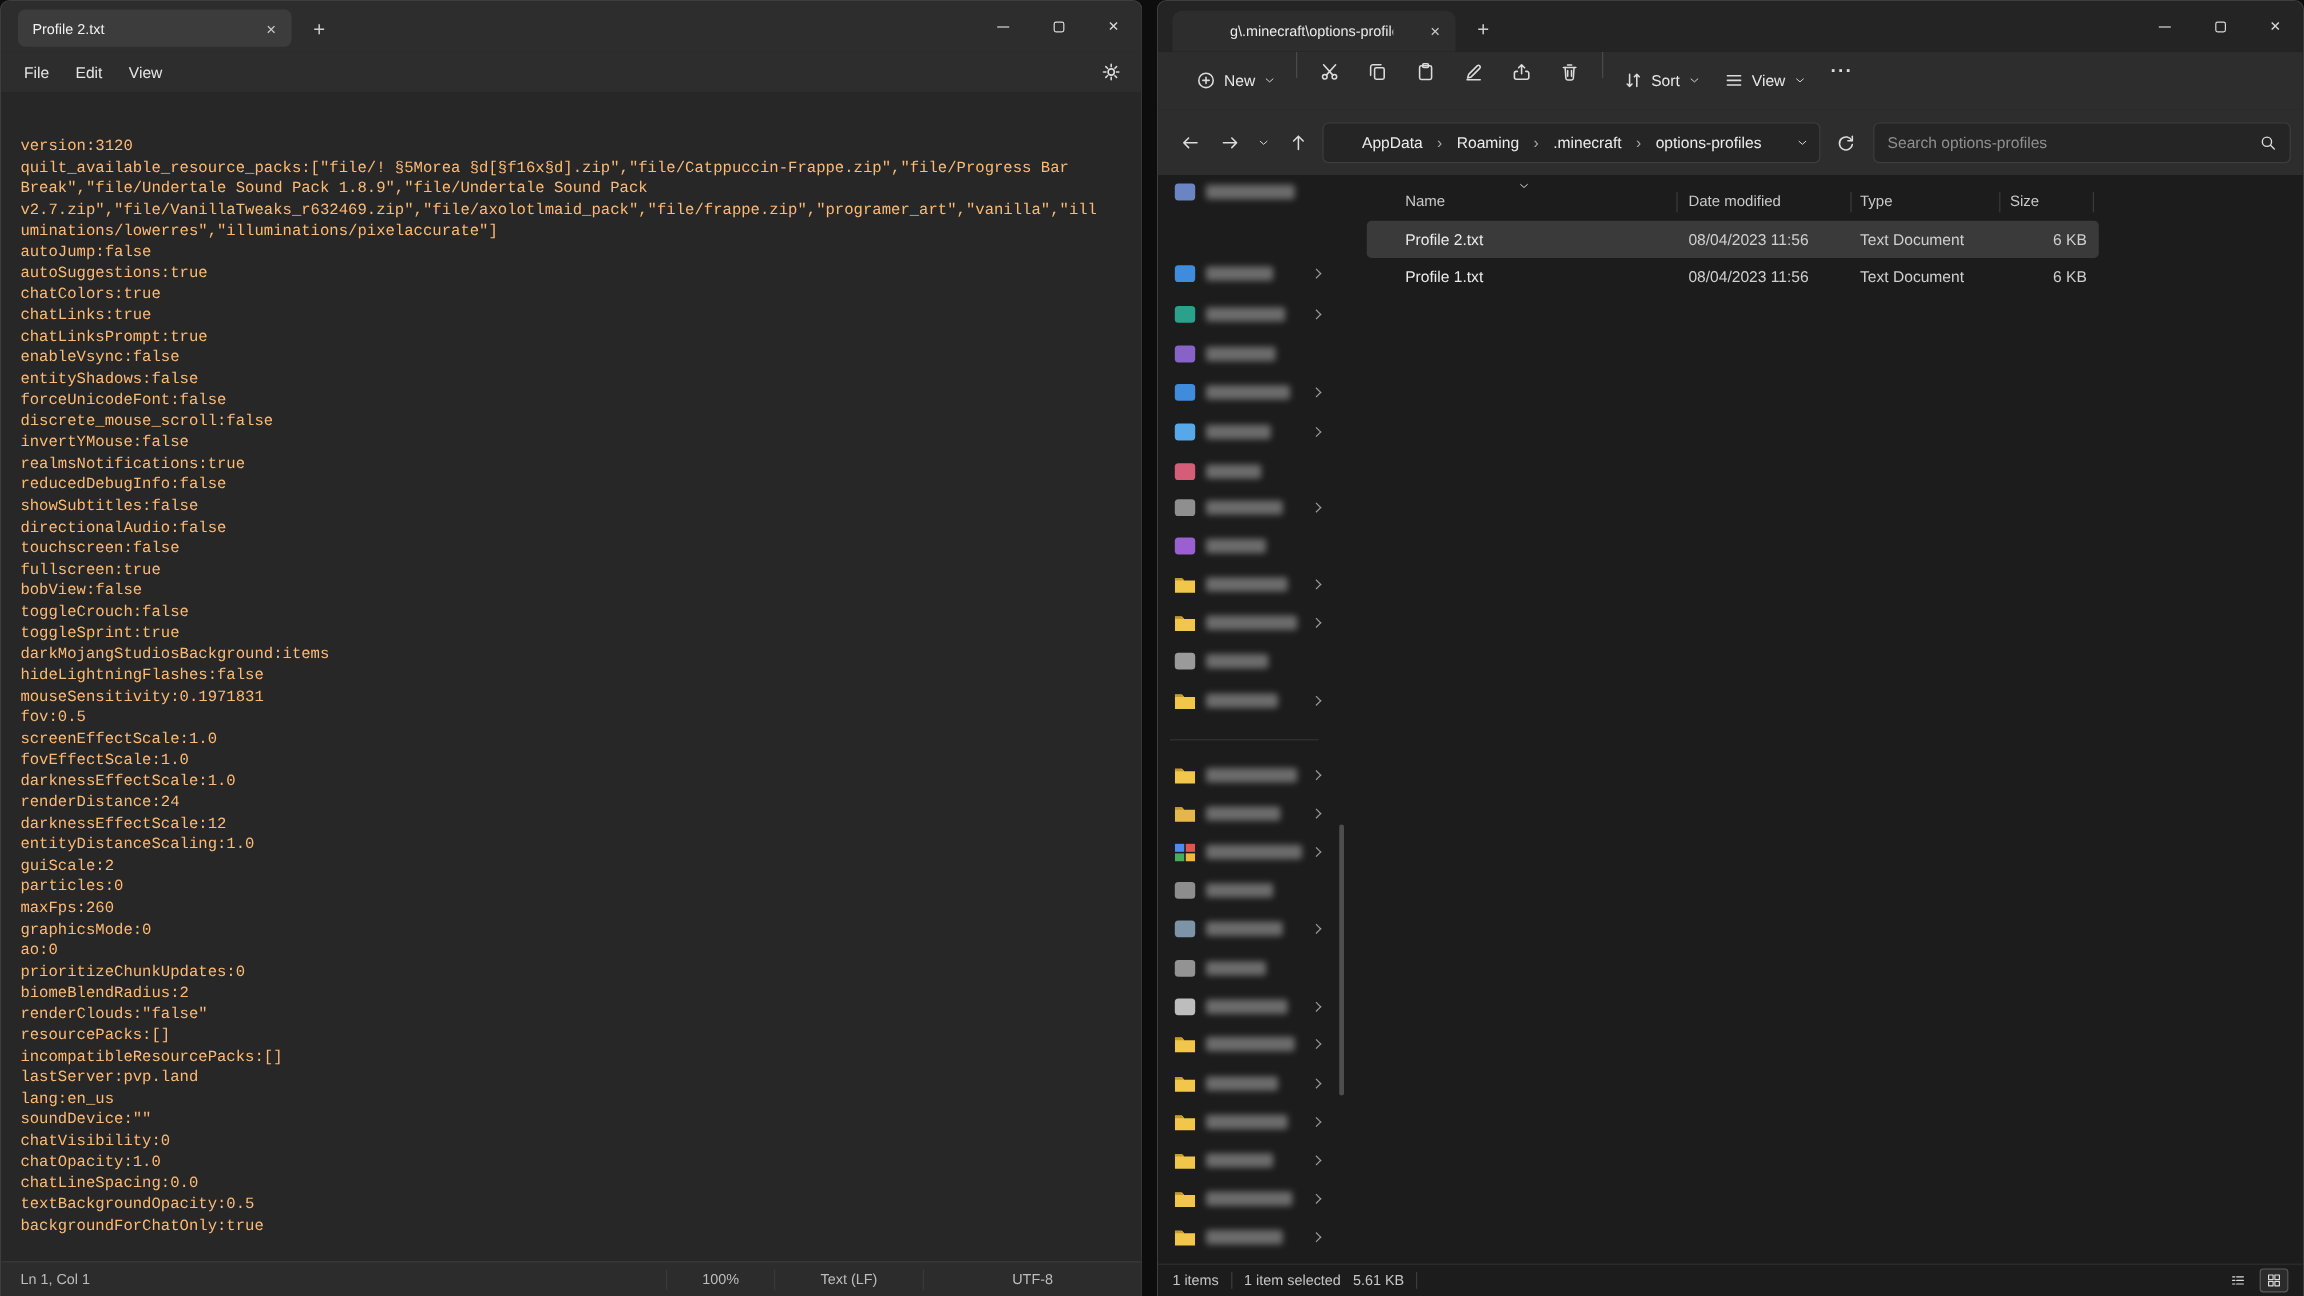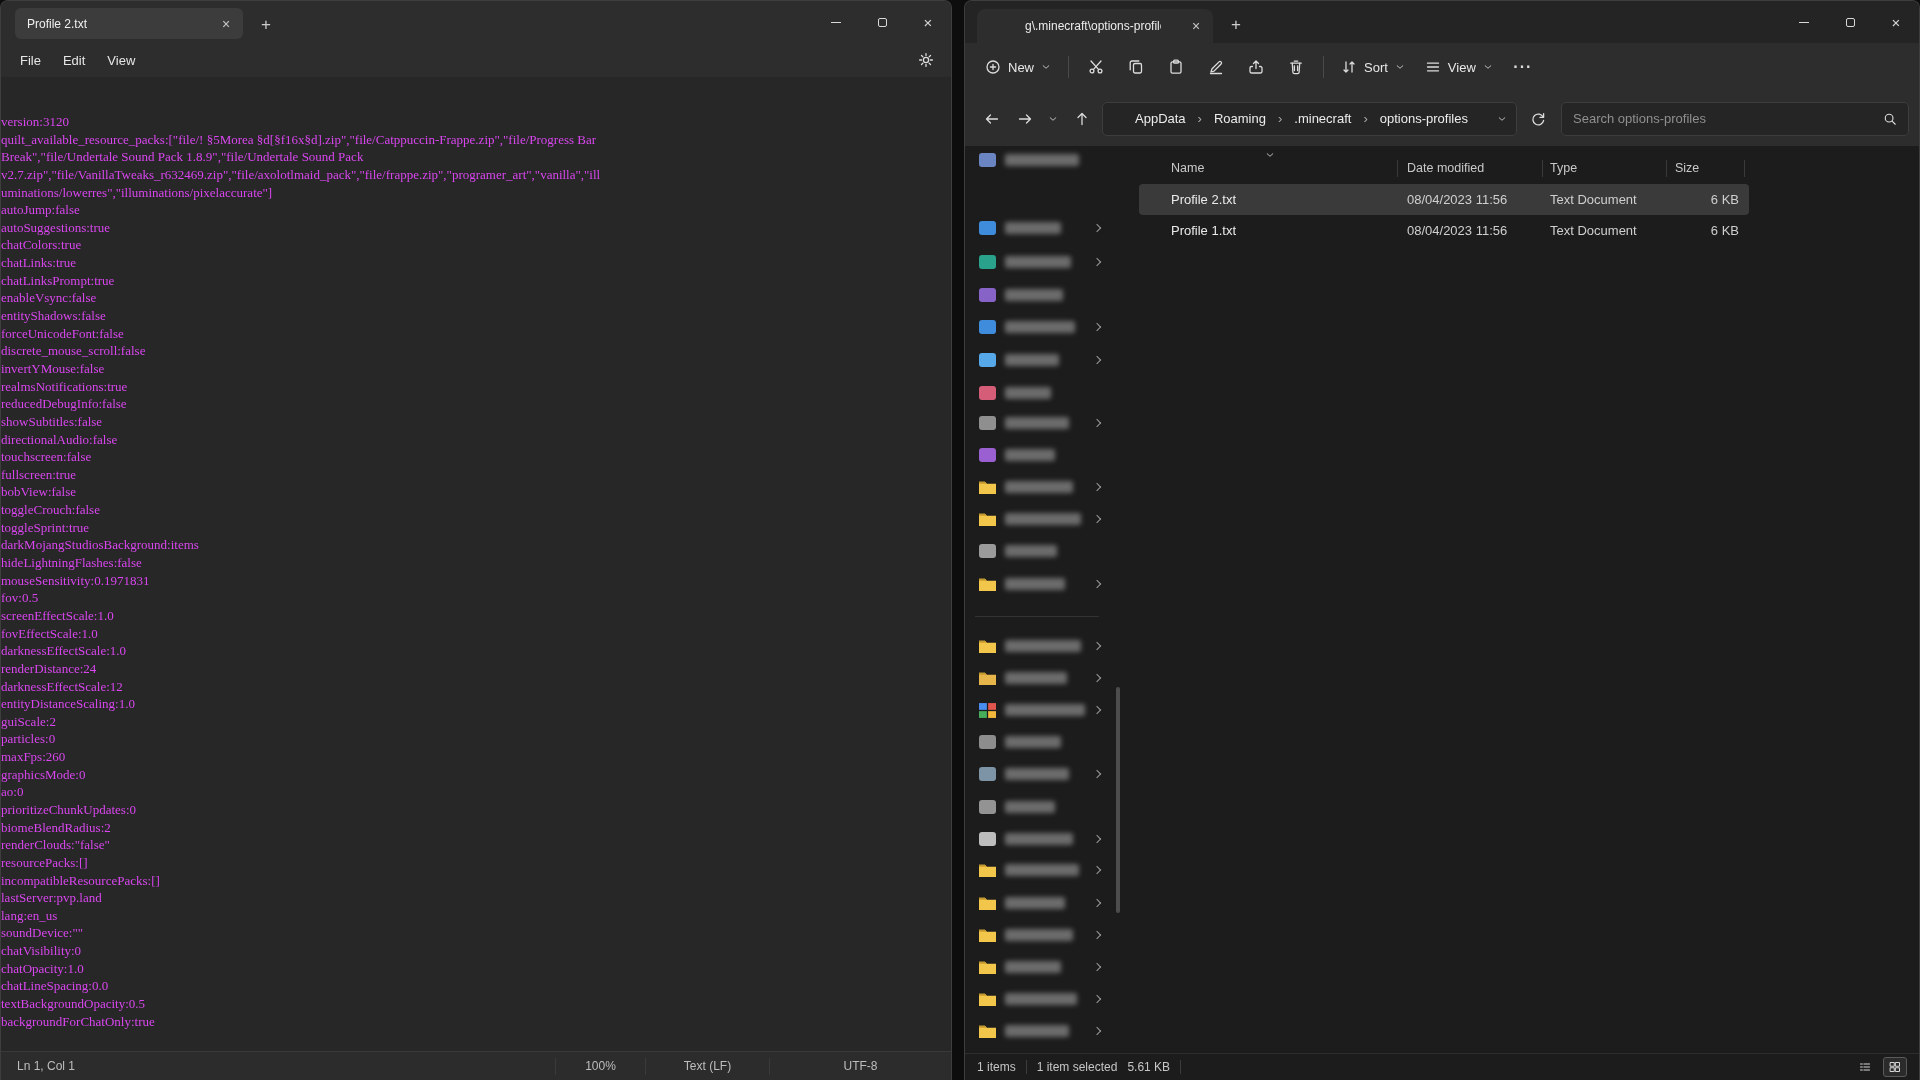--- a/index.html
+++ b/index.html
@@ -14,33 +14,33 @@
   .np-tab .t{flex:1;white-space:nowrap;overflow:hidden}
   .tab-close{width:22px;height:22px;border-radius:4px;color:#c9c9c9;font-size:14px;line-height:1;display:flex;align-items:center;justify-content:center;background:none;border:none}
   .newtab{margin-left:10px;margin-top:10px;width:26px;height:26px;font-size:17px;color:#cdcdcd;background:none;border:none;border-radius:4px;line-height:1}
   .win-controls{position:absolute;right:0;top:0;height:42px;display:flex}
   .wc{width:46px;height:42px;display:flex;align-items:center;justify-content:center;background:none;border:none;color:#d8d8d8;font-size:15px}
   .wc .bar{width:10px;height:1px;background:#d8d8d8}
   .wc .box{width:9px;height:9px;border:1px solid #d8d8d8;border-radius:2px}
   .np-menubar{height:34px;background:#2d2d2d;display:flex;align-items:center;padding-left:8px;position:relative}
   .menu-item{padding:5px 11px;font-size:13px;color:#e6e6e6;border-radius:4px;background:none;border:none}
   .gear-btn{position:absolute;right:10px;top:3px;width:30px;height:28px;display:flex;align-items:center;justify-content:center;background:none;border:none;border-radius:4px}
-  .np-editor{position:absolute;top:76px;left:0;right:0;bottom:29px;background:#272727;padding:36px 0 0;overflow:hidden;font-family:Liberation Serif, serif;font-size:13px;color:#d946ef}
+  .np-editor{position:absolute;top:76px;left:0;right:0;bottom:29px;background:#272727;padding:36px 16px 0;overflow:hidden;font-family:Liberation Mono, monospace;font-size:13px;color:#fdba74}
   .code-line{height:17.65px;line-height:17.65px;white-space:pre}
   .np-statusbar{position:absolute;bottom:0;left:0;right:0;height:29px;background:#2c2c2c;border-top:1px solid #3a3a3a;display:flex;align-items:center;font-size:12px;color:#bdbdbd;padding-left:16px}
   .np-status-right{margin-left:auto;display:flex;height:100%;align-items:center}
   .np-status-cell{display:flex;justify-content:center;align-items:center;border-left:1px solid #3a3a3a;height:17px;align-self:center}
   .c1{width:90px}.c2{width:124px}.c3{width:182px}
 
   
   .explorer{left:964px;width:956px;background:#1c1c1c}
   .ex-titlebar{height:42px;background:#242424;display:flex;align-items:flex-start;position:relative}
   .ex-tab{margin-left:12px;margin-top:8px;height:34px;width:236px;background:#2d2d2d;border-radius:8px 8px 0 0;display:flex;align-items:center;gap:24px;padding:0 6px 0 10px;font-size:12px;color:#ececec}
   .ex-tab .t{flex:1;white-space:nowrap;overflow:hidden}
-  .ex-commandbar{height:48px;background:#2d2d2d;display:flex;align-items:center;padding:0 10px}
+  .ex-commandbar{height:48px;background:#2d2d2d;display:flex;padding:0 22px}
   .cmd-btn{display:flex;align-items:center;gap:7px;padding:7px 10px;border-radius:4px;font-size:13px;color:#e8e8e8;background:none;border:none}
   .icon-btn{width:40px;height:34px;display:flex;align-items:center;justify-content:center;border-radius:4px;background:none;border:none}
   .cmd-divider{width:1px;height:22px;background:#4a4a4a;margin:0 7px}
   .dots{font-size:16px;letter-spacing:1px;color:#dcdcdc;font-weight:bold}
   .ex-addressrow{height:55px;background:#2d2d2d;display:flex;align-items:center;padding:0 10px}
   .nav-btn{width:33px;height:33px;display:flex;align-items:center;justify-content:center;border-radius:4px;background:none;border:none;color:#d5d5d5}
   .nav-chev{width:24px}
   .addr-pill{height:34px;width:415px;background:#252525;border:1px solid #3d3d3d;border-radius:5px;display:flex;align-items:center;padding:16px 9px;gap:5px;margin-left:4px}
   .crumb{font-size:13px;color:#ececec;padding:3px 4px;border-radius:3px;background:none;border:none;white-space:nowrap}
   .crumb-sep{color:#a8a8a8;font-size:13px;padding:0 3px}

